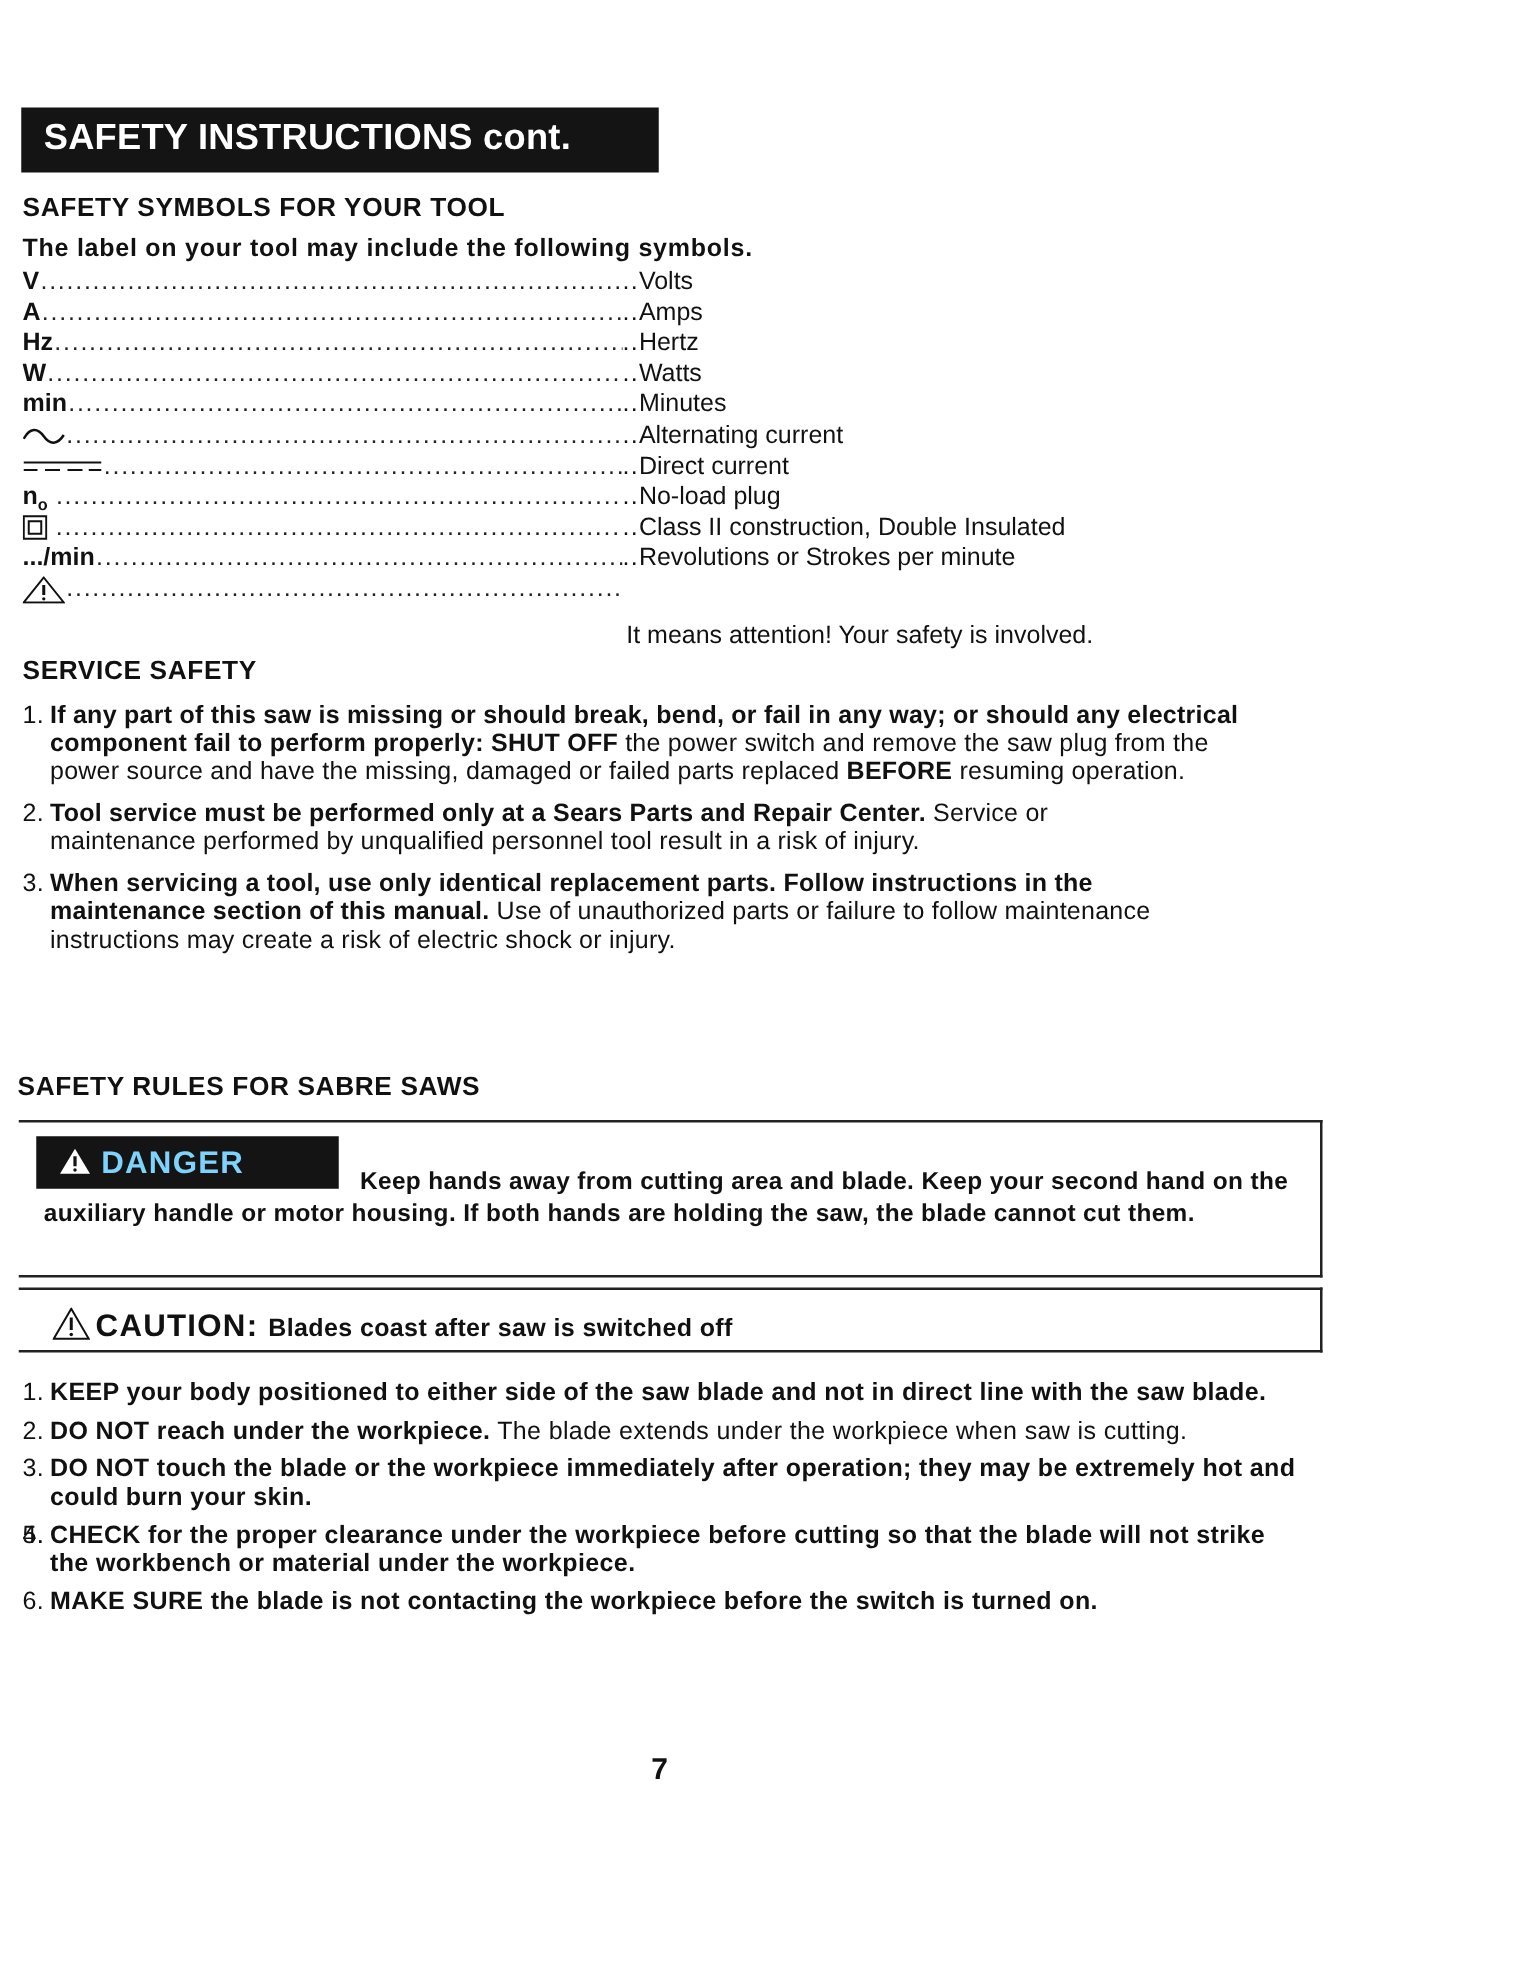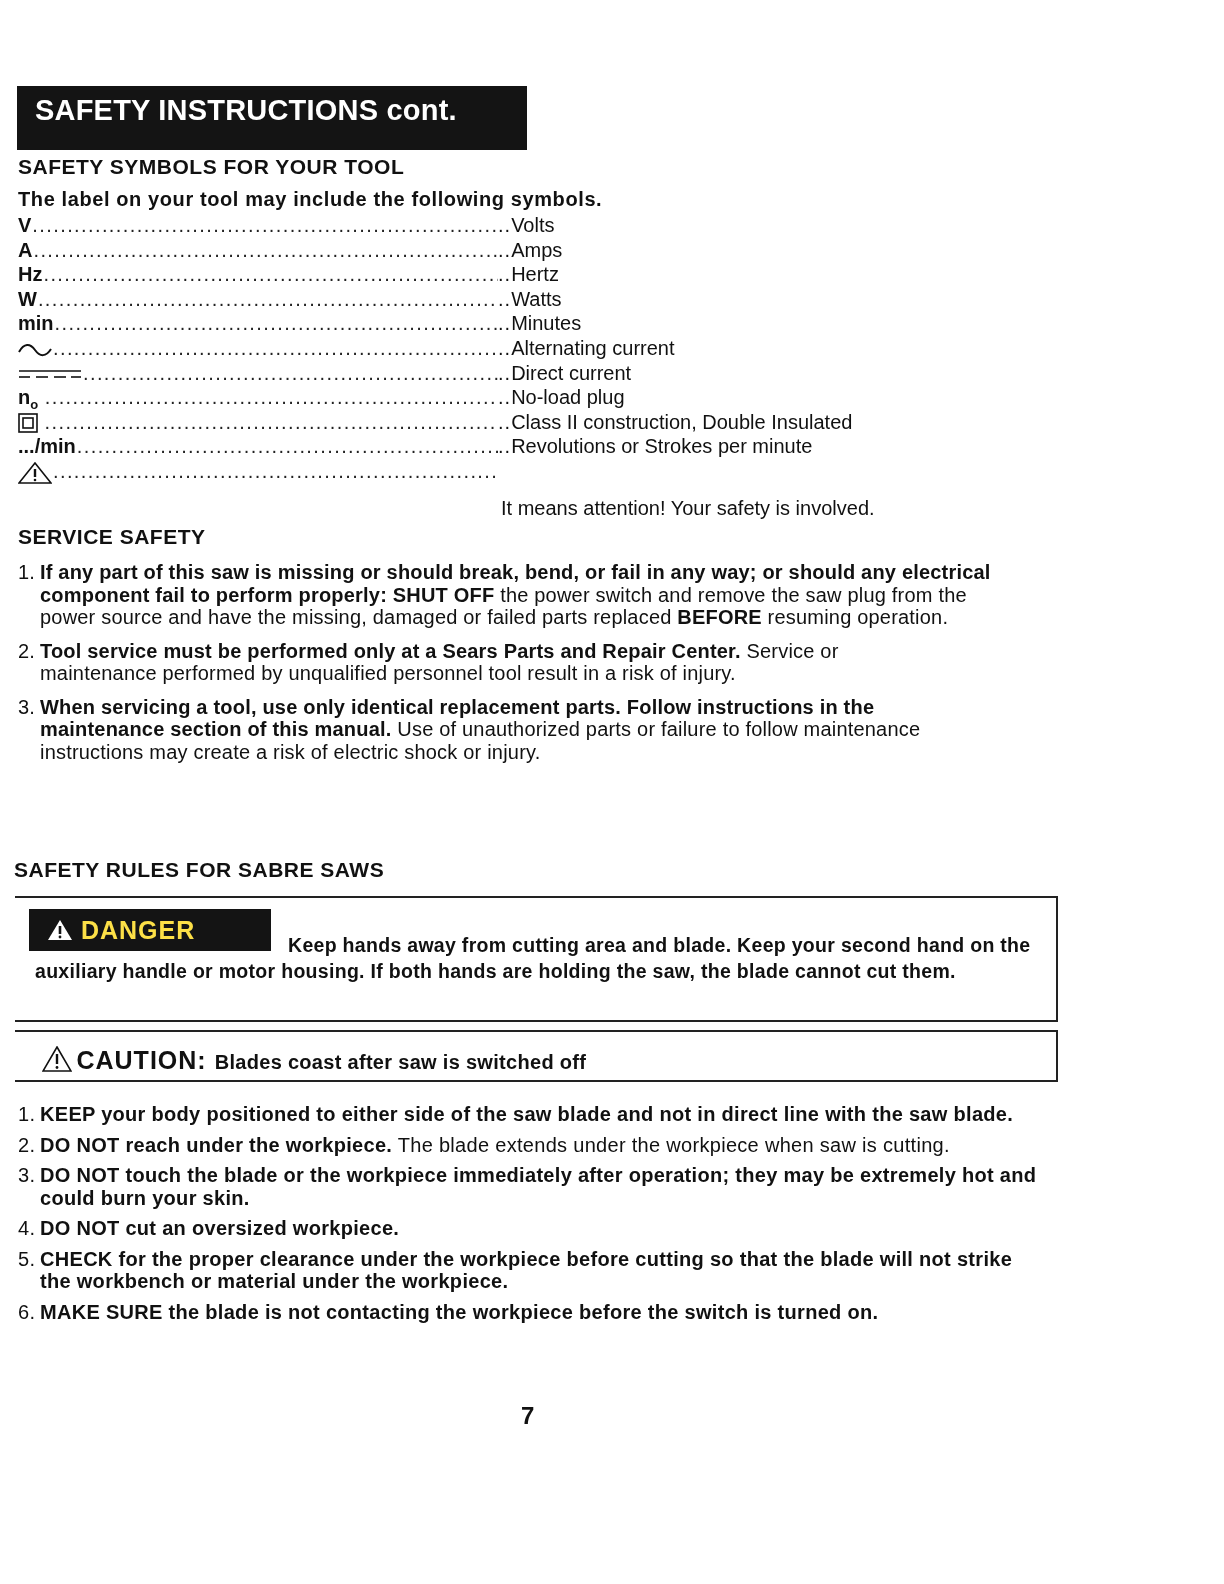--- a/index.html
+++ b/index.html
@@ -6,21 +6,21 @@
     html, body { width: 1224px; height: 1584px; background: #ffffff; }
     body {
       position: relative;
       font-family: "Liberation Sans", "DejaVu Sans", sans-serif;
       color: #111111;
       overflow: hidden;
     }
     .page-banner {
       position: absolute;
       left: 17px; top: 86px;
-      width: 510px; height: 64px;
+      width: 510px; height: 52px;
       background: #141414;
       color: #ffffff;
       font-weight: bold;
       font-size: 29px;
       line-height: 48px;
       padding-left: 18px;
       letter-spacing: 0.2px;
     }
     .sec-heading {
       position: absolute;
@@ -94,21 +94,21 @@
       border-right: 2px solid #222;
       border-bottom: 2px solid #222;
       width: 1043px;
     }
     .danger-box { top: 896px; height: 126px; }
     .danger-label {
       position: absolute;
       left: 14px; top: 11px;
       width: 242px; height: 42px;
       background: #141414;
-      color: #fde047;
+      color: #7dd3fc;
       font-weight: bold;
       font-size: 25px;
       line-height: 42px;
       padding-left: 18px;
       letter-spacing: 1px;
     }
     .danger-text {
       position: absolute;
       left: 20px; top: 34px;
       width: 1010px;
@@ -267,21 +267,21 @@
   <div class="list-item">
     <span class="num">1.</span><b>KEEP your body positioned to either side of the saw blade and not in direct line with the saw blade.</b><span></span>
   </div>
   <div class="list-item">
     <span class="num">2.</span><b>DO NOT reach under the workpiece.</b><span> The blade extends under the workpiece when saw is cutting.</span>
   </div>
   <div class="list-item">
     <span class="num">3.</span><b>DO NOT touch the blade or the workpiece immediately after operation; they may be extremely hot and could burn your skin.</b><span></span>
   </div>
   <div class="list-item">
-    <span class="num">4.</span><b>DO NOT cut an oversized workpiece.</b><span></span>
+    <span class="num">4.</span><span></span>
   </div>
   <div class="list-item">
     <span class="num">5.</span><b>CHECK for the proper clearance under the workpiece before cutting so that the blade will not strike the workbench or material under the workpiece.</b><span></span>
   </div>
   <div class="list-item" style="padding-right:110px;">
     <span class="num">6.</span><b>MAKE SURE the blade is not contacting the workpiece before the switch is turned on.</b><span></span>
   </div>
 </div>
 
 <div class="page-number">7</div>

